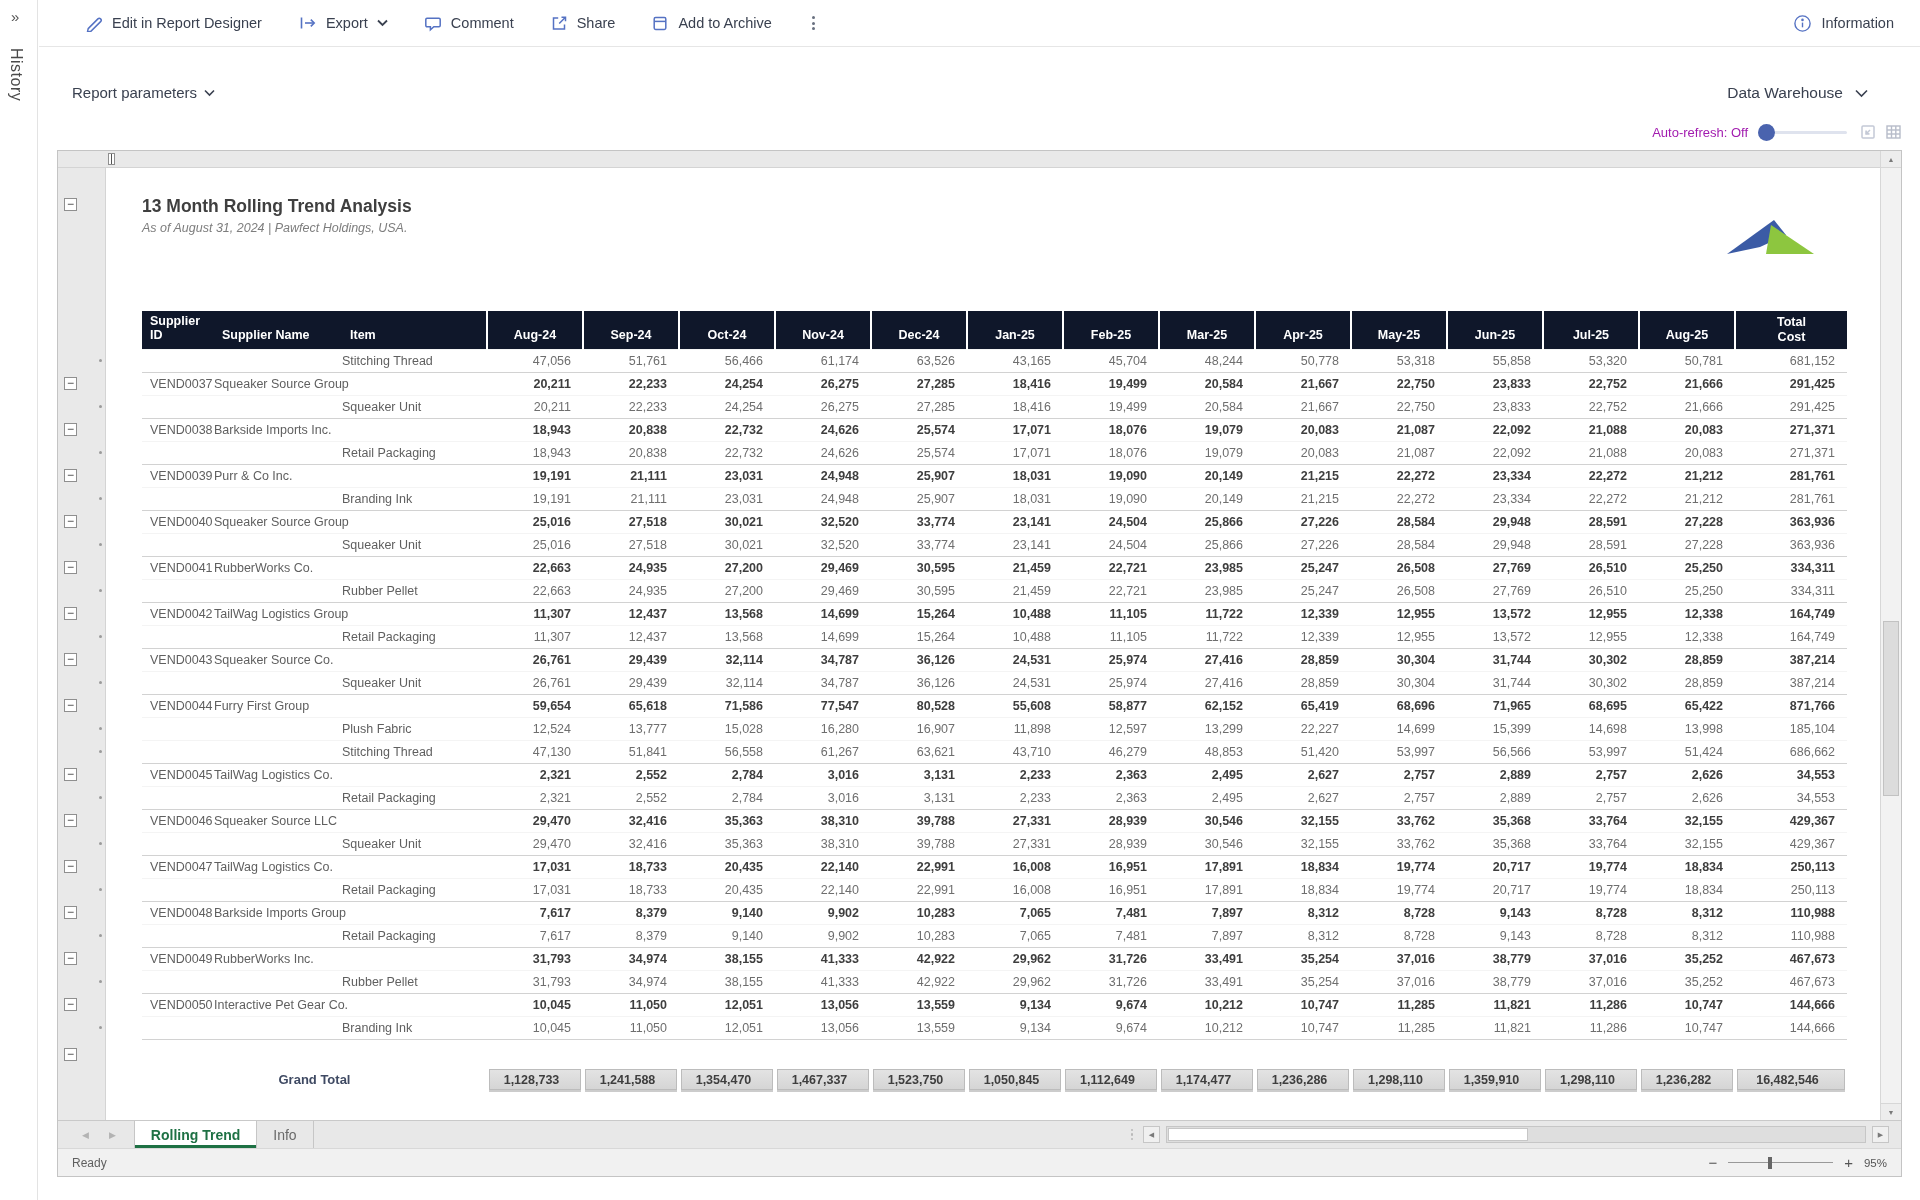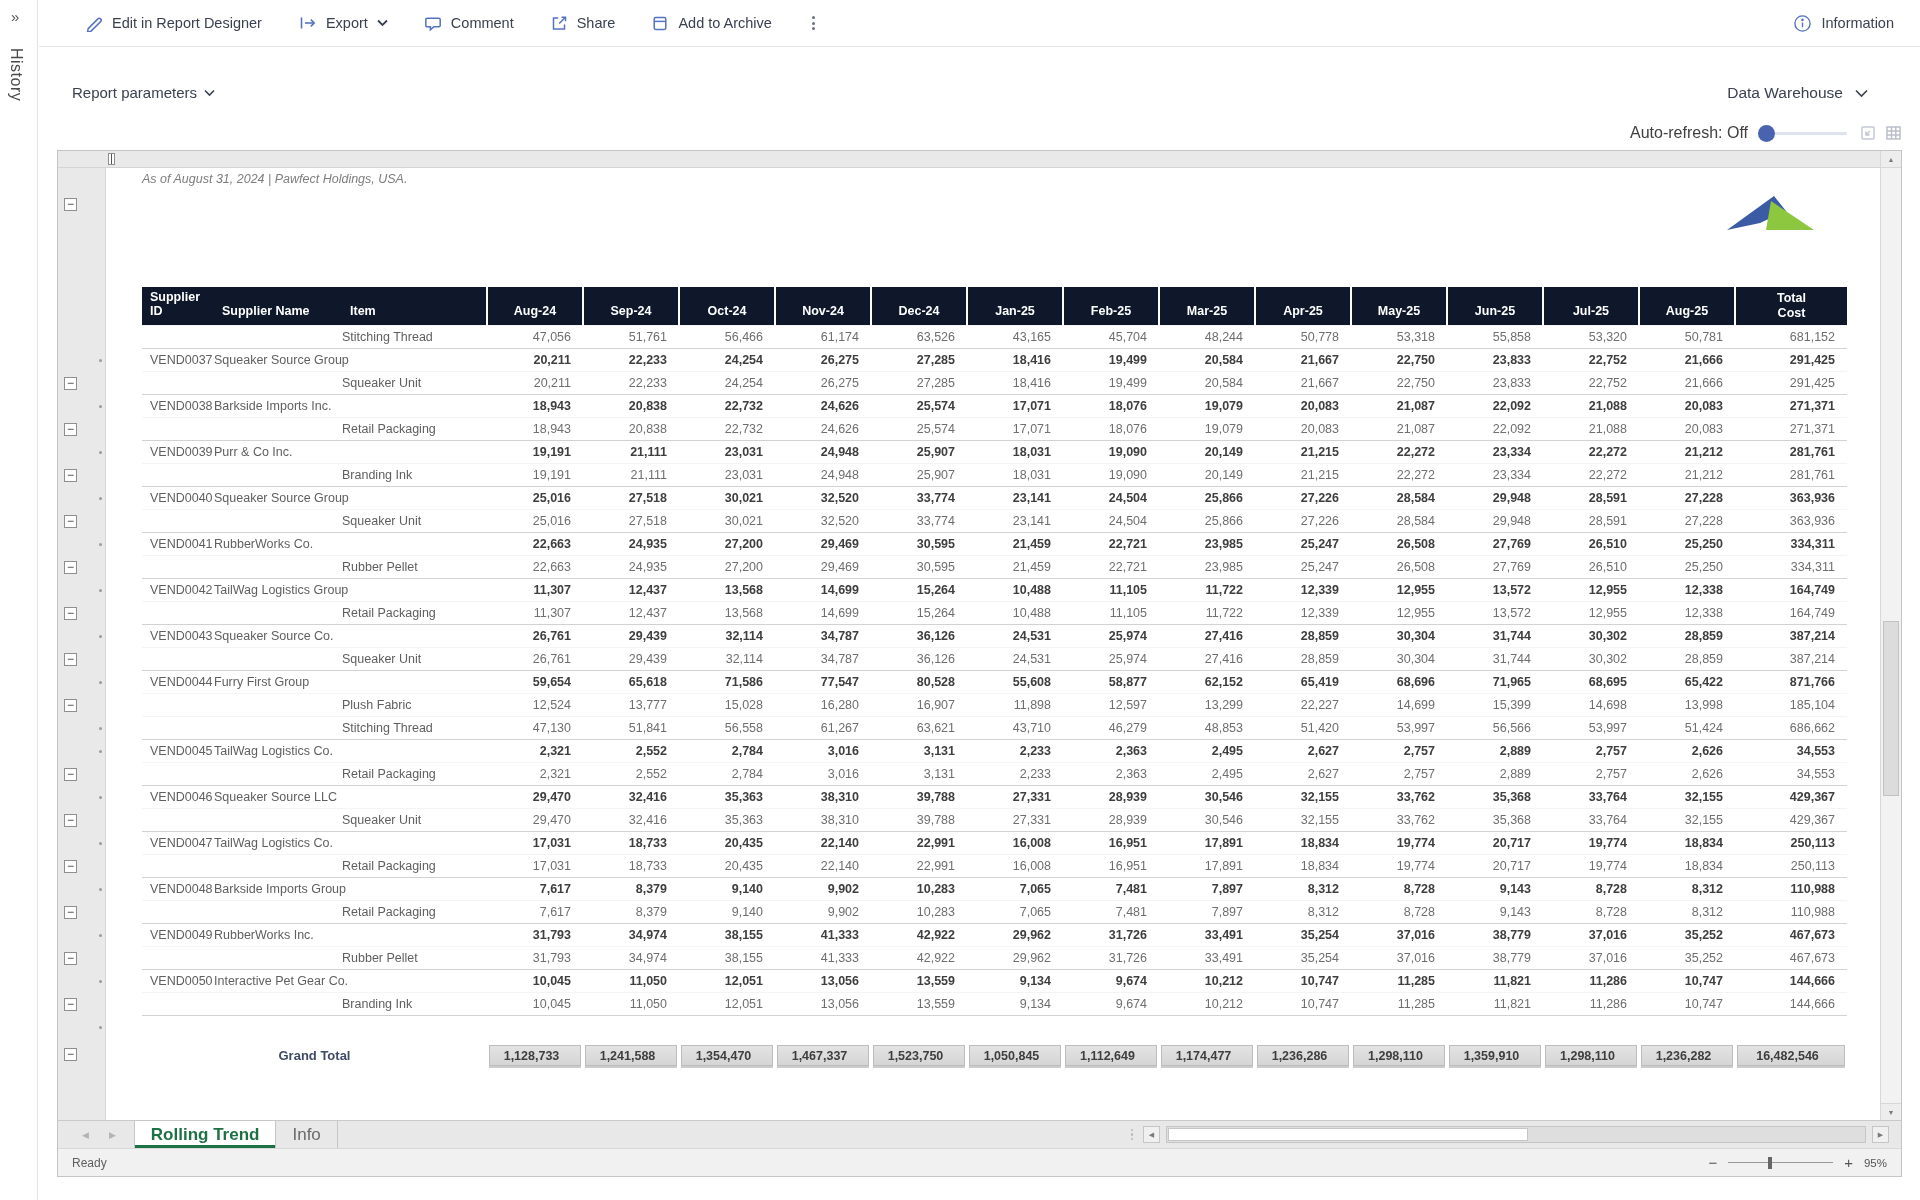--- a/index.html
+++ b/index.html
@@ -22,21 +22,21 @@
   .tb-spacer { flex:1; }
   .dots-v { display:flex; flex-direction:column; gap:2.5px; padding:2px 4px; cursor:pointer; }
   .dots-v i { width:3px; height:3px; border-radius:50%; background:#68707f; }
 
   
   .report-params { position:absolute; left:72px; top:84px; display:flex; align-items:center;
     gap:7px; font-size:15px; color:#3a4150; cursor:pointer; }
   .data-source { position:absolute; right:52px; top:84px; display:flex; align-items:center;
     gap:12px; font-size:15.5px; color:#3a4150; cursor:pointer; }
   .auto-refresh { position:absolute; right:18px; top:124px; display:flex; align-items:center; gap:9px; }
-  .ar-label { font-size:16px; color:#404040; }
+  .ar-label { font-size:13px; color:#a21caf; }
   .ar-track { width:86px; height:3px; background:#dfe3ee; border-radius:2px; position:relative; margin:0 4px; cursor:pointer; }
   .ar-knob { position:absolute; left:-3px; top:-7px; width:17px; height:17px; border-radius:50%; background:#4a63ae; }
 
   
   .viewer { position:absolute; left:57px; top:150px; width:1845px; height:1027px;
     border:1px solid #c4c4c4; background:#fff; }
   .top-strip { position:absolute; left:0; top:0; right:21px; height:17px;
     background:#e9e9e9; border-bottom:1px solid #d4d4d4; }
   .strip-handle { position:absolute; left:50px; top:2px; width:7px; height:12px;
     background:#fff; border:1px solid #8f8f8f; cursor:col-resize; }
@@ -86,21 +86,21 @@
   .v-btn.bottom { position:absolute; bottom:0; left:0; right:0; border-top:1px solid #d7d7d7; border-bottom:none; }
   .v-thumb { position:absolute; left:2px; right:2px; top:470px; height:175px;
     background:#dcdcdc; border:1px solid #c2c2c2; }
 
   
   .tab-row { position:absolute; left:0; right:0; bottom:28px; height:28px;
     background:#e8e8e8; border-top:1px solid #c9c9c9; display:flex; align-items:stretch; }
   .tab-nav { display:flex; align-items:center; gap:20px; padding:0 18px 0 24px;
     font-size:9px; color:#b3b3b3; }
   .tab-nav span { cursor:pointer; }
-  .sheet-tab { display:flex; align-items:center; padding:0 16px; font-size:17px;
+  .sheet-tab { display:flex; align-items:center; padding:0 16px; font-size:14px;
     color:#6a6a6a; border-right:1px solid #c6c6c6; cursor:pointer;justify-content:flex-end; }
   .sheet-tab.active { background:#fff; color:#1e7144; font-weight:bold;
     border-left:1px solid #c6c6c6; box-shadow:inset 0 -3px 0 #1e7144; }
   .h-group { margin-left:auto; margin-right:12px; display:flex; align-items:center; gap:6px; }
   .h-handle { display:flex; flex-direction:column; gap:2px; margin-right:4px; cursor:ew-resize; }
   .h-handle i { width:2.5px; height:2.5px; border-radius:50%; background:#b9b9b9; }
   .h-btn { width:17px; height:17px; border:1px solid #c6c6c6; background:#f0f0f0;
     display:flex; align-items:center; justify-content:center; font-size:7px; color:#7a7a7a; cursor:pointer; }
   .h-track { width:700px; height:17px; border:1px solid #c6c6c6; background:#dedede; position:relative; cursor:pointer; }
   .h-thumb { position:absolute; left:1px; top:1px; bottom:1px; width:360px;
@@ -247,20 +247,21 @@
       <div class="outline-dot" style="top: 766px;"></div>
       <div class="outline-box" style="top: 784px;">−</div>
       <div class="outline-dot" style="top: 812px;"></div>
       <div class="outline-box" style="top: 830px;">−</div>
       <div class="outline-dot" style="top: 858px;"></div>
       <div class="outline-box" style="top: 880px;">−</div>
     </div>
 
   <div class="content">
     <div class="report-hdr">
+      <div class="report-title" id="report-title">13 Month Rolling Trend Analysis</div>
       <div class="report-subtitle">As of August 31, 2024 | Pawfect Holdings, USA.</div>
       <svg class="logo" width="92" height="46" viewBox="0 0 92 46">
         <polygon points="1,38 48,4 60,19 34,31" fill="#3b5ba5"></polygon>
         <polygon points="45,9 88,38 40,38" fill="#8dc63f"></polygon>
       </svg>
     </div>
     <table class="report-table">
       <colgroup id="table-colgroup">
           <col style="width: 72px;">
           <col style="width: 128px;">

